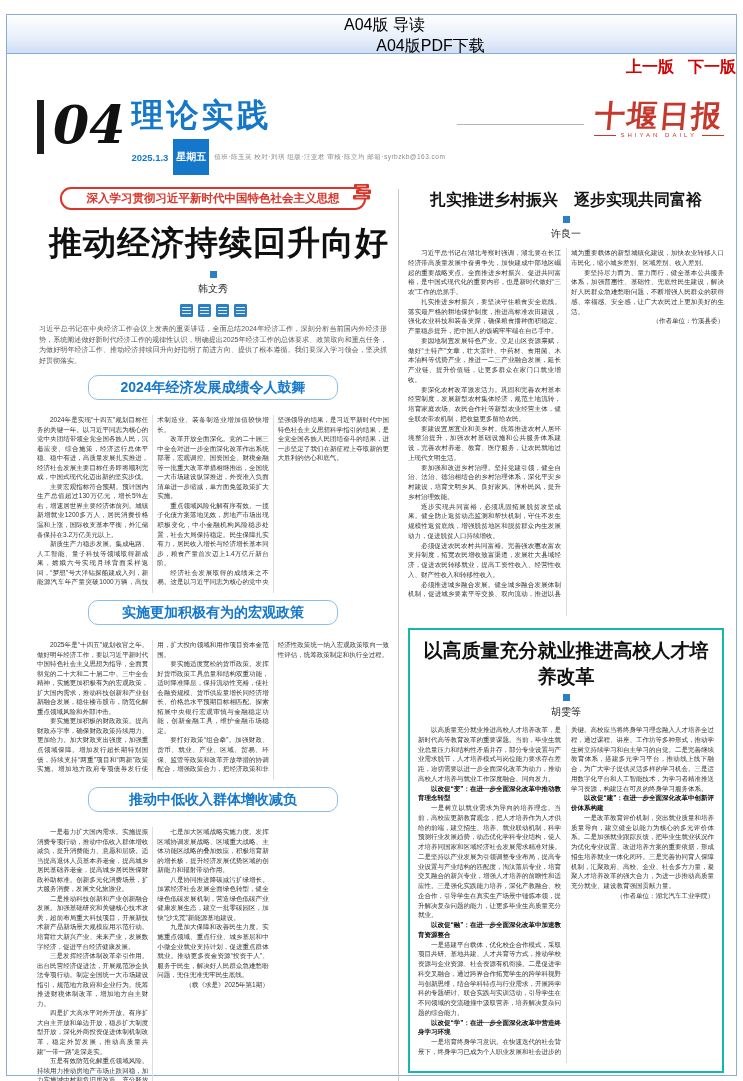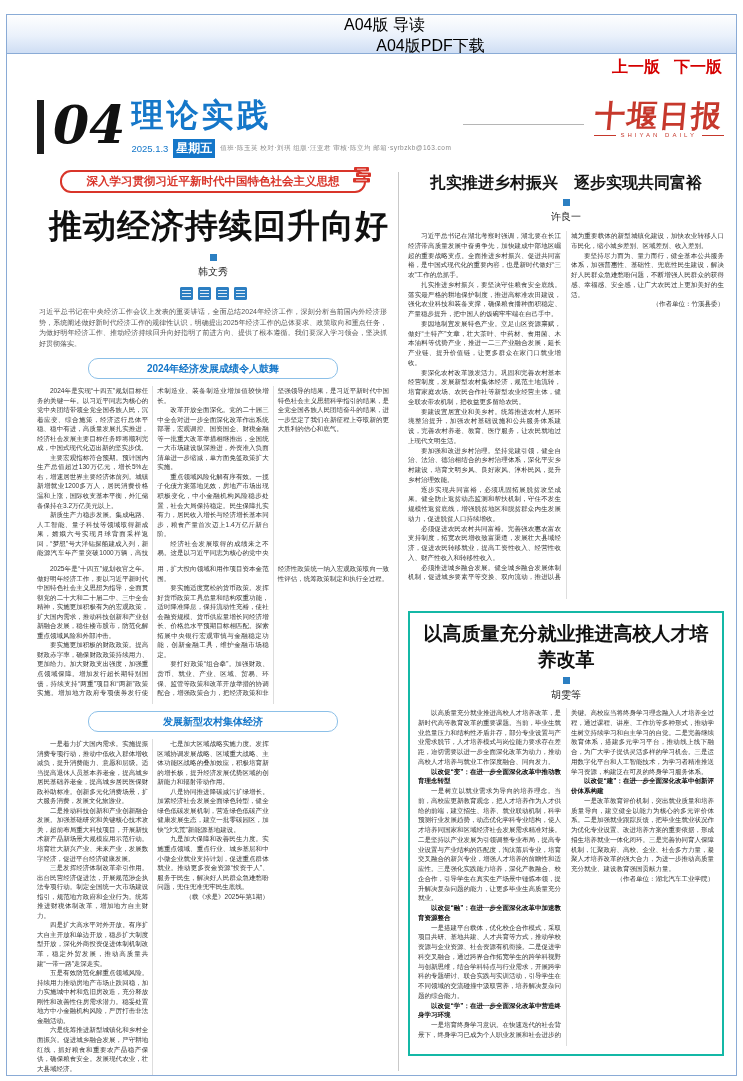--- a/index.html
+++ b/index.html
@@ -9,35 +9,35 @@
   
   .frame{position:absolute;left:6px;top:14px;width:729px;height:1060px;
          border:1px solid #8aabd6;background:#fff;}
 
   
   .topbar{height:38px;display:flex;align-items:center;
           background:linear-gradient(#fefefe 0%,#eaf1fb 55%,#cfdef4 100%);
           border-bottom:1px solid #8aabd6;font-size:16px;color:#000;flex-direction:column;}
   .tb-guide{margin-left:26px;cursor:pointer;text-decoration:none;color:#000;}
   .tb-pdf{margin-left:118px;cursor:pointer;color:#000;}
-  .tb-nav{margin-left:auto;margin-right:14px;display:flex;gap:14px;}
+  .tb-nav{margin-left:auto;display:flex;gap:14px;}
   .tb-nav span{color:#d50000;font-weight:bold;cursor:pointer;}
 
   
   .paper{padding:44px 12px 0 30px;}
 
   
   .hd{display:flex;align-items:flex-start;}
   .vbar{width:7px;height:54px;background:#1c1c1c;margin-right:9px;margin-top:2px;}
   .pageno{font-family:"DejaVu Serif",serif;font-style:italic;font-weight:900;
           font-size:52px;line-height:54px;color:#111;margin-right:6px;}
   .section-name{color:#1577c9;font-weight:900;font-size:32px;line-height:34px;letter-spacing:3px;}
   .dateline{margin-top:7px;display:flex;align-items:center;gap:5px;white-space:nowrap;}
-  .date{color:#1577c9;font-weight:normal;font-size:9.5px;}
-  .weekday{background:#1577c9;color:#fff;font-size:12px;font-weight:bold;padding:1px 3px;}
+  .date{color:#1577c9;font-weight:bold;font-size:9.5px;}
+  .weekday{background:#1577c9;color:#fff;font-size:10px;font-weight:bold;padding:11px 3px;}
   .staff{color:#8a8a8a;font-size:6.5px;letter-spacing:.5px;}
   .hd-rule{flex:1;height:1px;background:#b5b5b5;margin:26px 10px 0 12px;min-width:30px;}
   .masthead{text-align:center;margin-top:2px;}
   .paper-name{font-family:"DejaVu Serif",serif;font-weight:bold;font-size:30px;
               color:#c6382c;letter-spacing:2px;line-height:32px;transform:skewX(-5deg);}
   .paper-en{color:#c6382c;font-size:6px;letter-spacing:3px;display:flex;align-items:center;gap:5px;justify-content:center;}
   .paper-en::before,.paper-en::after{content:"";width:22px;height:1px;background:#c6382c;}
 
   
   .columns{display:flex;margin-top:12px;}
@@ -54,22 +54,22 @@
               letter-spacing:1px;margin:11px 0 5px;}
   .author{display:flex;justify-content:center;align-items:center;gap:4px;
           font-size:10px;color:#222;flex-direction:column;}
   .sq{width:7px;height:7px;background:#2c7fc2;display:inline-block;}
   .icons-row{display:flex;justify-content:center;gap:5px;margin:8px 0 7px;}
   .bicon{width:13px;height:13px;background:#2c7fc2;border-radius:2px;
          box-shadow:inset 0 0 0 1.5px #2c7fc2;position:relative;}
   .bicon::after{content:"";position:absolute;left:2px;right:2px;top:3px;height:7px;
         background:repeating-linear-gradient(#fff 0 1px,transparent 1px 3px);opacity:.85;}
   .abstract{font-size:7px;line-height:1.5;color:#555;text-align:justify;margin:2px 2px 9px;}
-  .subhead{width:248px;margin:7px auto 7px;border:1px solid #8cc0e8;border-radius:10px;
-           color:#1577c9;font-weight:bold;font-size:10px;text-align:center;padding:2.5px 0;}
+  .subhead{width:248px;margin:7px auto 15px;border:1px solid #8cc0e8;border-radius:10px;
+           color:#1577c9;font-weight:bold;font-size:14px;text-align:center;padding:2.5px 0;}
   .mcol3{column-count:3;column-gap:9px;column-rule:1px solid #ddd;column-fill:auto;
          font-size:6.5px;line-height:1.47;color:#333;text-align:justify;overflow:hidden;}
   .h1b{height:178px;} .h2b{height:140px;} .h3b{height:336px;}
   .mcol3 p,.mcol2 p{margin:0;text-indent:2em;}
 
   
   .r-title{text-align:center;font-family:"DejaVu Serif",serif;font-weight:900;
            font-size:16px;color:#141414;margin:3px 0 5px;letter-spacing:0px;}
   .mcol2{column-count:2;column-gap:10px;column-rule:1px solid #ddd;column-fill:auto;
          font-size:6.5px;line-height:1.5;color:#333;text-align:justify;overflow:hidden;}
@@ -150,28 +150,29 @@
         <div class="subhead">2024年经济发展成绩令人鼓舞</div>
         <div class="mcol3 h1b">
             <p>2024年是实现“十四五”规划目标任务的关键一年。以习近平同志为核心的党中央团结带领全党全国各族人民，沉着应变、综合施策，经济运行总体平稳、稳中有进，高质量发展扎实推进，经济社会发展主要目标任务即将顺利完成，中国式现代化迈出新的坚实步伐。</p>
             <p>主要宏观指标符合预期。预计国内生产总值超过130万亿元，增长5%左右，增速居世界主要经济体前列。城镇新增就业1200多万人，居民消费价格温和上涨，国际收支基本平衡，外汇储备保持在3.2万亿美元以上。</p>
             <p>新质生产力稳步发展。集成电路、人工智能、量子科技等领域取得新成果，嫦娥六号实现月球背面采样返回，“梦想”号大洋钻探船建成入列，新能源汽车年产量突破1000万辆，高技术制造业、装备制造业增加值较快增长。</p>
             <p>改革开放全面深化。党的二十届三中全会对进一步全面深化改革作出系统部署，宏观调控、国资国企、财税金融等一批重大改革举措相继推出，全国统一大市场建设纵深推进，外资准入负面清单进一步缩减，单方面免签政策扩大实施。</p>
             <p>重点领域风险化解有序有效。一揽子化债方案落地见效，房地产市场出现积极变化，中小金融机构风险稳步处置，社会大局保持稳定。民生保障扎实有力，居民收入增长与经济增长基本同步，粮食产量首次迈上1.4万亿斤新台阶。</p>
             <p>经济社会发展取得的成绩来之不易。这是以习近平同志为核心的党中央坚强领导的结果，是习近平新时代中国特色社会主义思想科学指引的结果，是全党全国各族人民团结奋斗的结果，进一步坚定了我们在新征程上夺取新的更大胜利的信心和底气。</p>
           </div>
 
+        <div class="subhead">实施更加积极有为的宏观政策</div>
         <div class="mcol3 h2b">
             <p>2025年是“十四五”规划收官之年。做好明年经济工作，要以习近平新时代中国特色社会主义思想为指导，全面贯彻党的二十大和二十届二中、三中全会精神，实施更加积极有为的宏观政策，扩大国内需求，推动科技创新和产业创新融合发展，稳住楼市股市，防范化解重点领域风险和外部冲击。</p>
             <p>要实施更加积极的财政政策。提高财政赤字率，确保财政政策持续用力、更加给力。加大财政支出强度，加强重点领域保障。增加发行超长期特别国债，持续支持“两重”项目和“两新”政策实施。增加地方政府专项债券发行使用，扩大投向领域和用作项目资本金范围。</p>
             <p>要实施适度宽松的货币政策。发挥好货币政策工具总量和结构双重功能，适时降准降息，保持流动性充裕，使社会融资规模、货币供应量增长同经济增长、价格总水平预期目标相匹配。探索拓展中央银行宏观审慎与金融稳定功能，创新金融工具，维护金融市场稳定。</p>
             <p>要打好政策“组合拳”。加强财政、货币、就业、产业、区域、贸易、环保、监管等政策和改革开放举措的协调配合，增强政策合力，把经济政策和非经济性政策统一纳入宏观政策取向一致性评估，统筹政策制定和执行全过程。</p>
           </div>
 
-        <div class="subhead">发展新型农村集体经济</div>
+        <div class="subhead">推动中低收入群体增收减负</div>
         <div class="mcol3 h3b">
             <p>一是着力扩大国内需求。实施提振消费专项行动，推动中低收入群体增收减负，提升消费能力、意愿和层级。适当提高退休人员基本养老金，提高城乡居民基础养老金，提高城乡居民医保财政补助标准。创新多元化消费场景，扩大服务消费，发展文化旅游业。</p>
             <p>二是推动科技创新和产业创新融合发展。加强基础研究和关键核心技术攻关，超前布局重大科技项目，开展新技术新产品新场景大规模应用示范行动。培育壮大新兴产业、未来产业，发展数字经济，促进平台经济健康发展。</p>
             <p>三是发挥经济体制改革牵引作用。出台民营经济促进法，开展规范涉企执法专项行动。制定全国统一大市场建设指引，规范地方政府和企业行为。统筹推进财税体制改革，增加地方自主财力。</p>
             <p>四是扩大高水平对外开放。有序扩大自主开放和单边开放，稳步扩大制度型开放，深化外商投资促进体制机制改革，稳定外贸发展，推动高质量共建“一带一路”走深走实。</p>
             <p>五是有效防范化解重点领域风险。持续用力推动房地产市场止跌回稳，加力实施城中村和危旧房改造，充分释放刚性和改善性住房需求潜力。稳妥处置地方中小金融机构风险，严厉打击非法金融活动。</p>
             <p>六是统筹推进新型城镇化和乡村全面振兴。促进城乡融合发展，严守耕地红线，抓好粮食和重要农产品稳产保供，确保粮食安全。发展现代农业，壮大县域经济。</p>
             <p>七是加大区域战略实施力度。发挥区域协调发展战略、区域重大战略、主体功能区战略的叠加效应，积极培育新的增长极，提升经济发展优势区域的创新能力和辐射带动作用。</p>
             <p>八是协同推进降碳减污扩绿增长。加紧经济社会发展全面绿色转型，健全绿色低碳发展机制，营造绿色低碳产业健康发展生态，建立一批零碳园区，加快“沙戈荒”新能源基地建设。</p>
             <p>九是加大保障和改善民生力度。实施重点领域、重点行业、城乡基层和中小微企业就业支持计划，促进重点群体就业。推动更多资金资源“投资于人”、服务于民生，解决好人民群众急难愁盼问题，兜住兜准兜牢民生底线。</p>

